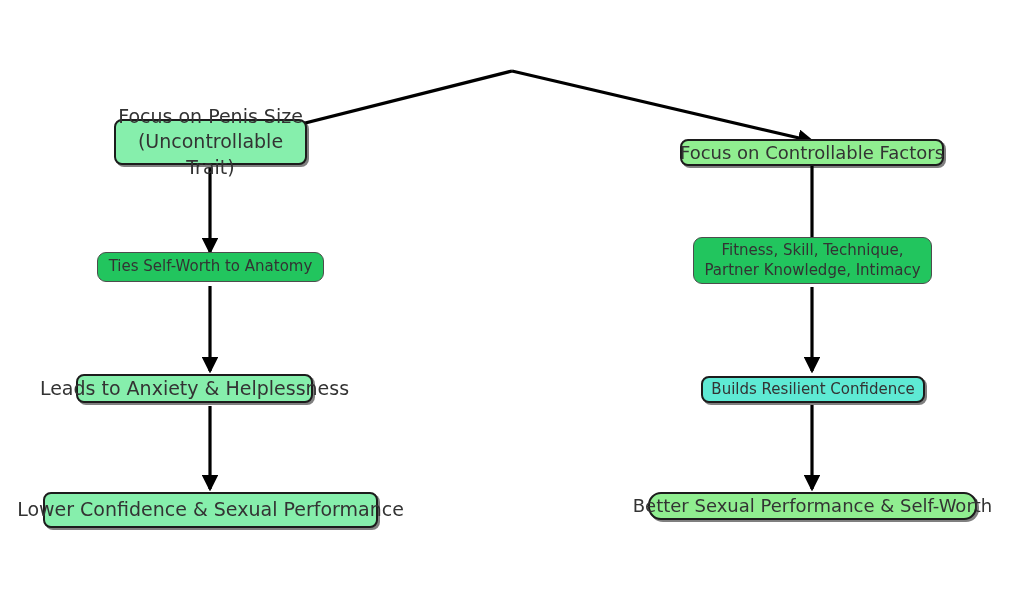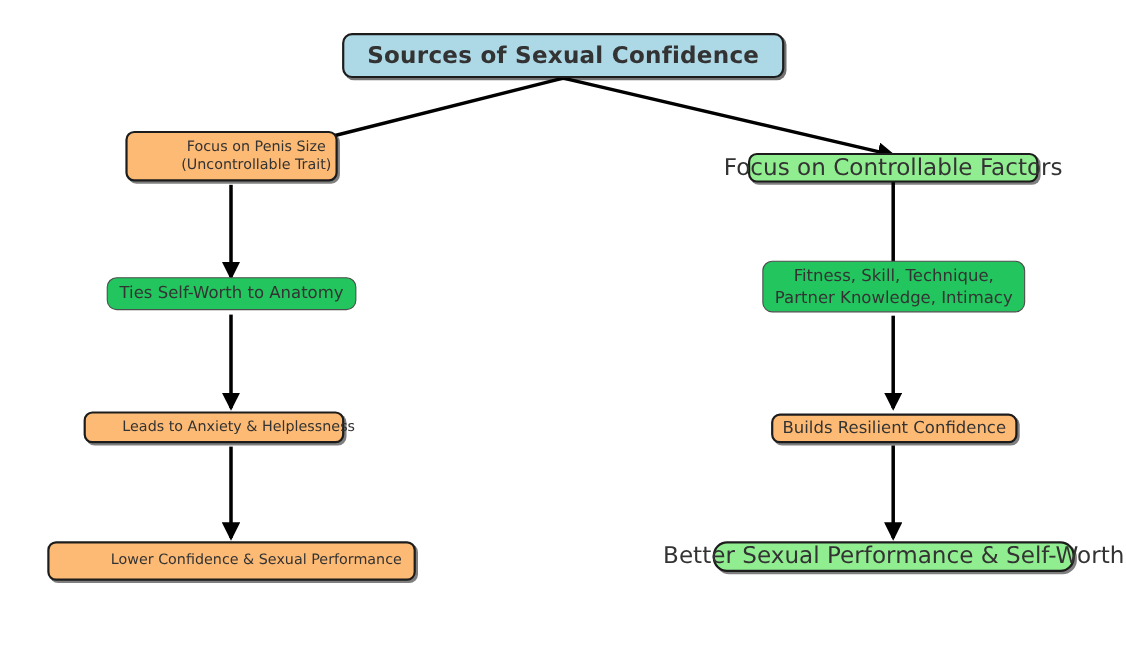--- a/index.html
+++ b/index.html
@@ -54,34 +54,33 @@
   .node-title {
     font-size: 21px;
     font-weight: bold;
     letter-spacing: 0.2px;
     background: #add8e6;
     border-radius: 9px;
     box-shadow: 2px 2px 0 rgba(0,0,0,0.55);
   }
 
   .node-red {
-    background: #fdba74;
-    font-size: 13px;
+    background: #86efac;
+    font-size: 19px;
     box-shadow: 2px 2px 0 rgba(0,0,0,0.5);
-    padding-left: 45px;
   }
 
   .node-green {
     background: #90ee90;
-    font-size: 21px;
+    font-size: 18px;
     box-shadow: 2px 2px 0 rgba(0,0,0,0.5);
   }
 
   .node-cream {
-    background: #fdba74;
+    background: #5eead4;
     font-size: 15px;
     box-shadow: 2px 2px 0 rgba(0,0,0,0.5);
   }
 
   .node-plain {
     background: #22c55e;
     font-size: 15px;
     border: 1px solid #4d4d4d;
     border-radius: 9px;
   }
@@ -108,21 +107,20 @@
 
     <line x1="210" y1="168" x2="210" y2="252" stroke="#000000" stroke-width="3.2" marker-end="url(#arrowhead)"></line>
     <line x1="210" y1="286" x2="210" y2="371" stroke="#000000" stroke-width="3.2" marker-end="url(#arrowhead)"></line>
     <line x1="210" y1="406" x2="210" y2="489" stroke="#000000" stroke-width="3.2" marker-end="url(#arrowhead)"></line>
 
     <line x1="812" y1="165" x2="812" y2="254" stroke="#000000" stroke-width="3.2" marker-end="url(#arrowhead)"></line>
     <line x1="812" y1="287" x2="812" y2="371" stroke="#000000" stroke-width="3.2" marker-end="url(#arrowhead)"></line>
     <line x1="812" y1="405" x2="812" y2="489" stroke="#000000" stroke-width="3.2" marker-end="url(#arrowhead)"></line>
   </svg>
 
-  <div class="node node-title" style="left:311px; top:30px; width:402px; height:41px;">Sources of Sexual Confidence</div>
 
   <div class="node node-red node-multiline" style="left:114px; top:119px; width:193px; height:46px;">Focus on Penis Size
 (Uncontrollable Trait)</div>
 
   <div class="node node-plain" style="left:97px; top:252px; width:227px; height:30px;text-align:right;">Ties Self-Worth to Anatomy</div>
 
   <div class="node node-red" style="left:76px; top:374px; width:237px; height:29px;">Leads to Anxiety &amp; Helplessness</div>
 
   <div class="node node-red" style="left:43px; top:492px; width:335px; height:36px;">Lower Confidence &amp; Sexual Performance</div>
 

